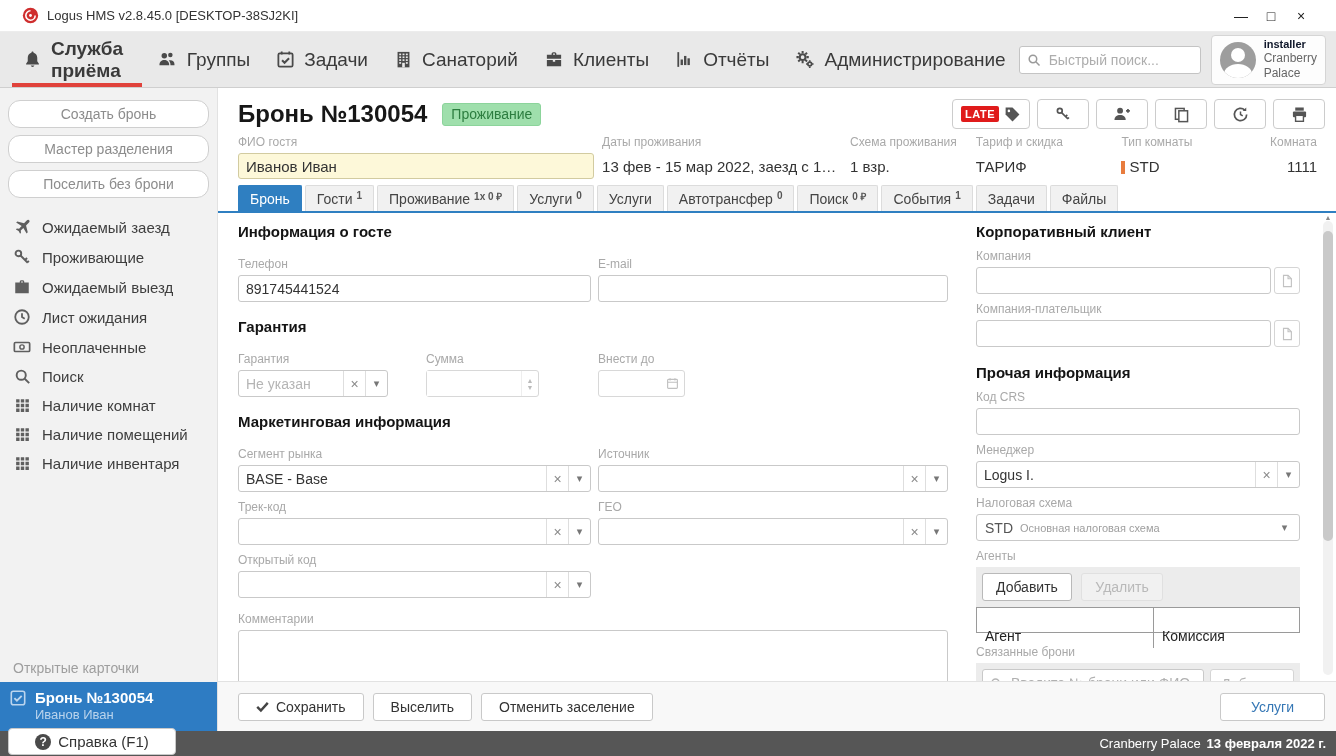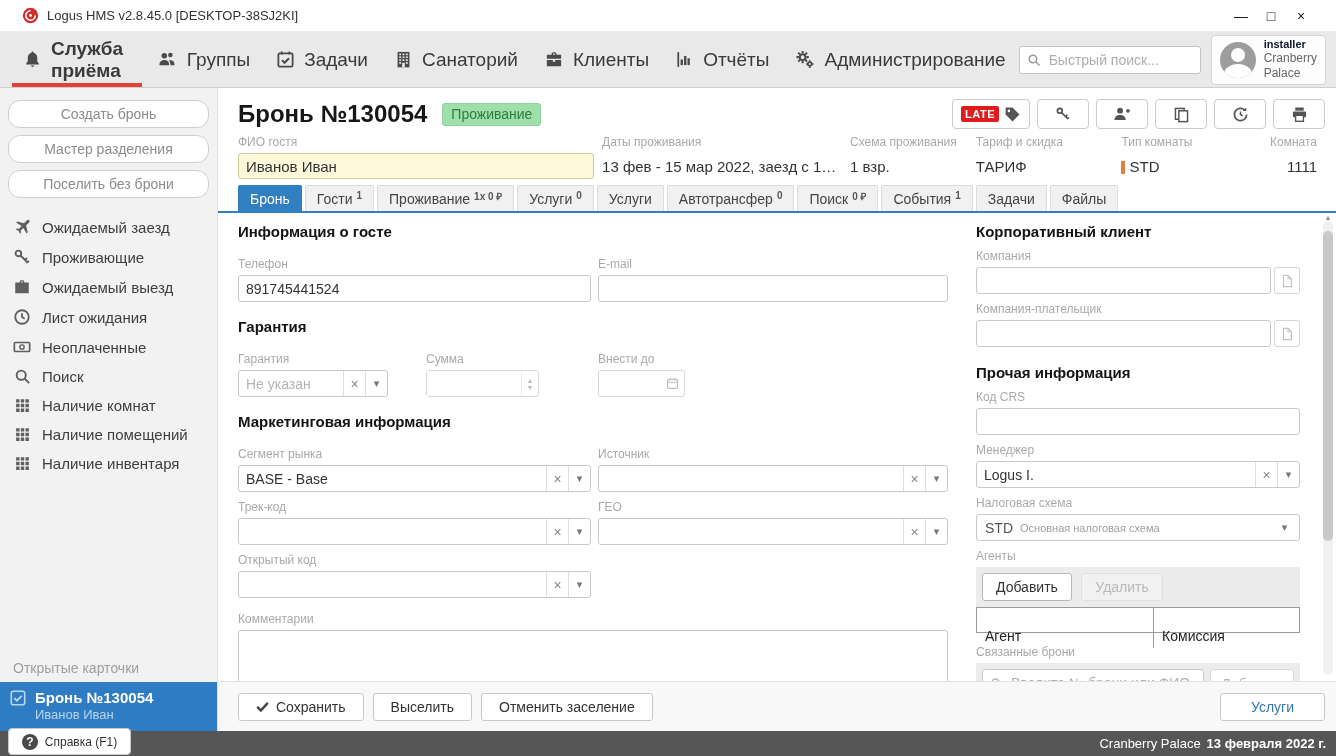--- a/index.html
+++ b/index.html
@@ -116,21 +116,21 @@
   .vthumb{position:absolute;top:10px;left:0;width:10px;height:310px;background:#c9c9c9;border-radius:5px}
   
   .actionbar{height:49px;background:#f8f8f8;border-top:1px solid #e2e2e2;display:flex;align-items:center;padding:0 11px 0 20px;gap:9px}
   .abtn{height:28px;padding:0 17px;background:#fff;border:1px solid #c9c9c9;border-radius:3px;font-size:14px;color:#333;font-family:inherit;display:flex;align-items:center;gap:7px;cursor:default;box-sizing:border-box}
   .abtn .ic{color:#444}
   .abtn.green{background:#3f9142;border-color:#38833c;color:#fff}
   .abtn.close{margin-left:auto;color:#3577b5;padding:0 30px}
   
   .statusbar{height:25px;background:#565656;color:#fff;display:flex;align-items:center;justify-content:flex-end;padding-right:10px;font-size:13px;gap:6px}
   .statusbar .sdate{font-weight:bold}
-  .helpbtn{position:absolute;left:8px;bottom:1px;height:27px;width:123px;background:#fff;border:1px solid #c9c9c9;border-radius:4px;display:flex;align-items:center;justify-content:center;gap:7px;font-size:12px;color:#333;z-index:5;box-sizing:border-box;cursor:default}
+  .helpbtn{position:absolute;left:8px;bottom:1px;height:27px;width:168px;background:#fff;border:1px solid #c9c9c9;border-radius:4px;display:flex;align-items:center;justify-content:center;gap:7px;font-size:15px;color:#333;z-index:5;box-sizing:border-box;cursor:default}
   .qicon{width:16px;height:16px;border-radius:50%;background:#4a4a4a;color:#fff;font-size:12px;font-weight:bold;display:flex;align-items:center;justify-content:center}
   .qicon::after{content:"?"}
 </style>
 </head>
 <body>
 
 <div class="titlebar">
   <span class="ic logo">
     <svg width="17" height="17" viewBox="0 0 16 16">
         <circle cx="8" cy="8" r="7.2" fill="#cf2e2e"></circle>

